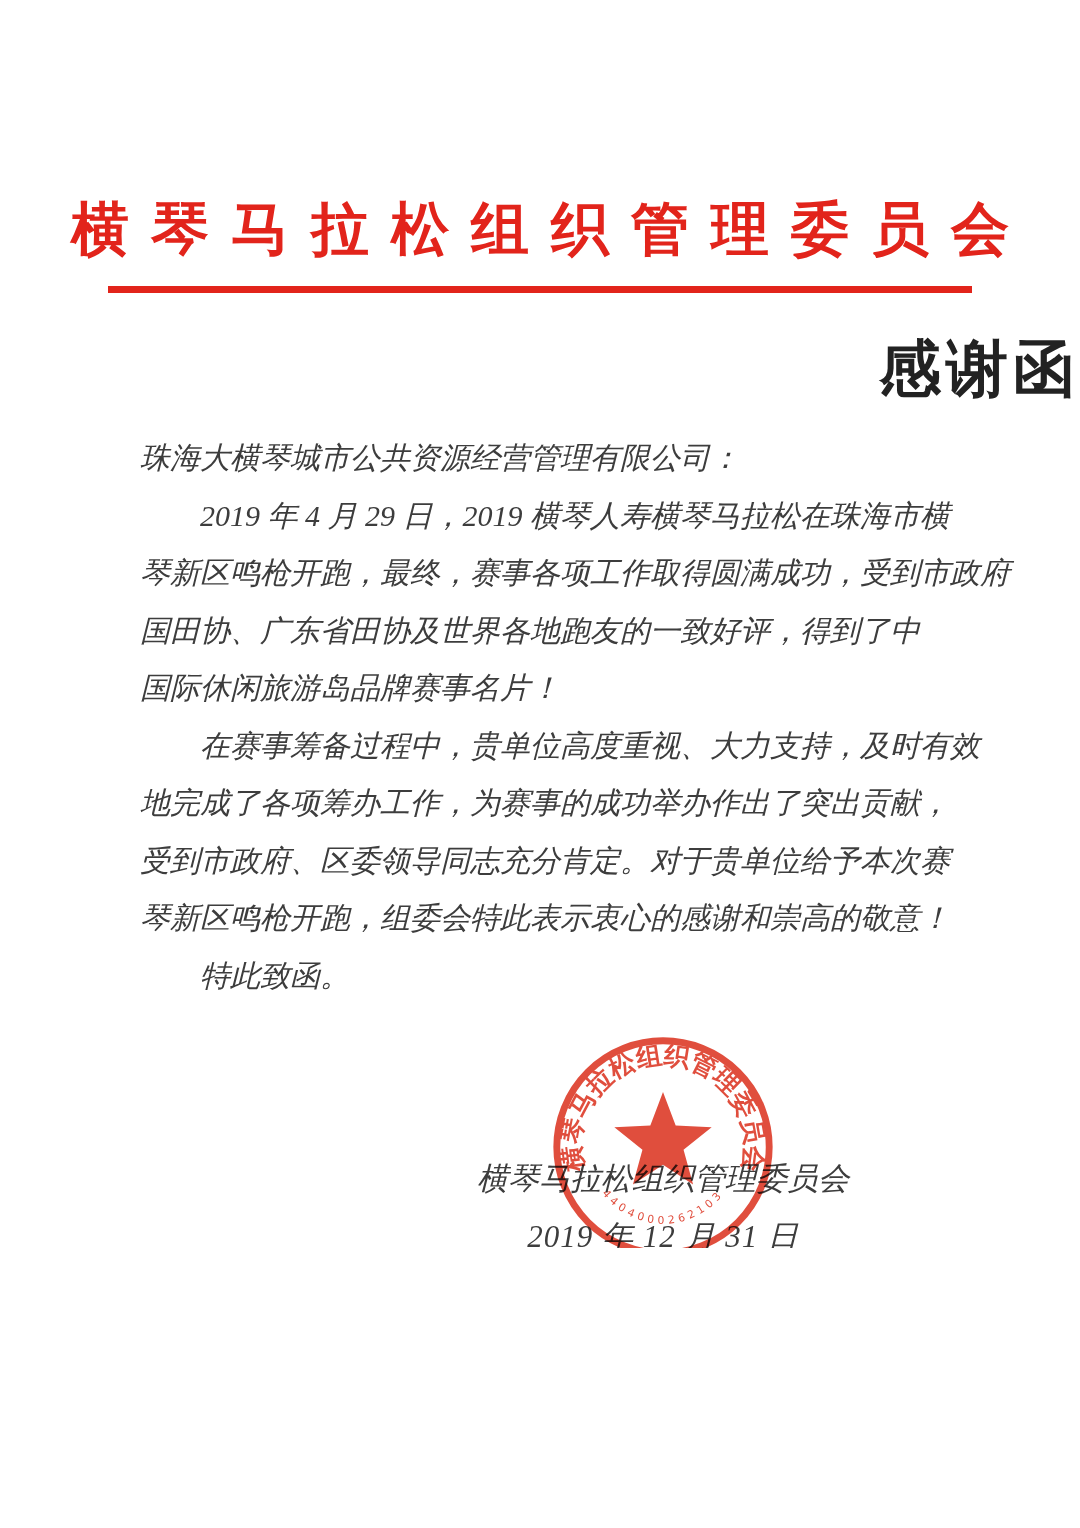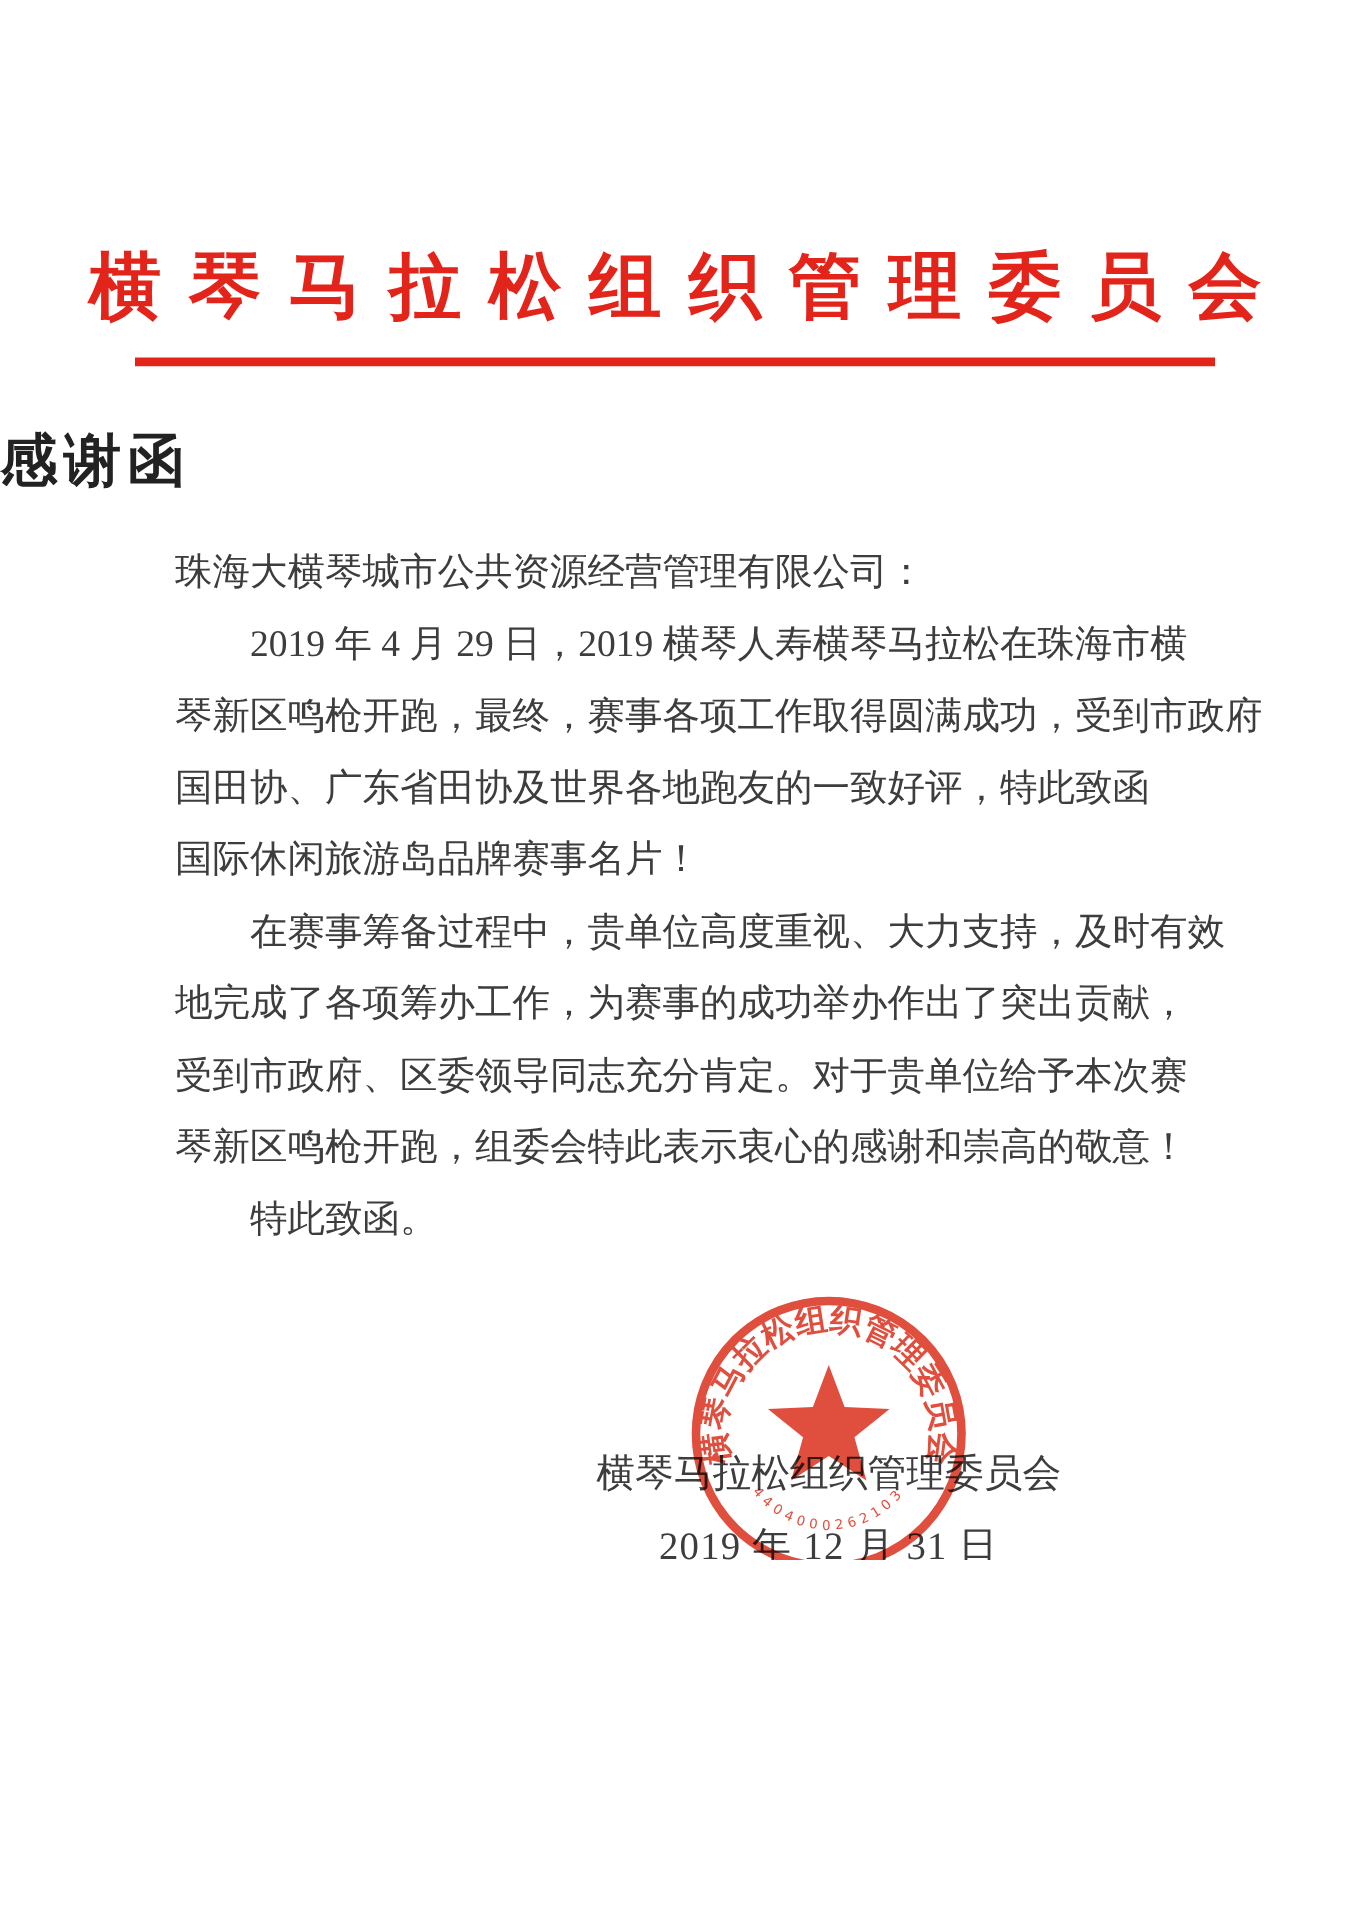--- a/index.html
+++ b/index.html
@@ -29,34 +29,35 @@
     padding-left:22px; 
   }
   .rule{
     width:864px;height:7px;
     margin:24px auto 0;
     background:var(--accent);
   }
   
   .letter-title{
     margin:50px 0 0;
-    text-align:left;
-    font-size:46px;
+    text-align:right;
+    font-size:62px;
     line-height:52px;
     font-weight:bold;
     color:#222222;
     letter-spacing:5px;
   }
   
   .body-text{
     margin:34px 140px 0;
     width:800px;
     font-size:30px;
     line-height:57.5px;
     color:var(--ink);
+    font-style:italic;
   }
   .body-line{white-space:nowrap;}
   .body-line.indent{text-indent:2em;}
   
   .signature-block{
     width:430px;
     margin:146px 62px 0 auto;
     text-align:center;
     font-size:31px;
     color:var(--ink);
@@ -96,21 +97,21 @@
     <div class="rule"></div>
   </header>
 
   <main>
     <h1 class="letter-title">感谢函</h1>
 
     <div class="body-text">
       <div class="body-line">珠海大横琴城市公共资源经营管理有限公司：</div>
       <div class="body-line indent">2019 年 4 月 29 日，2019 横琴人寿横琴马拉松在珠海市横</div>
       <div class="body-line">琴新区鸣枪开跑，最终，赛事各项工作取得圆满成功，受到市政府</div>
-      <div class="body-line">国田协、广东省田协及世界各地跑友的一致好评，特此致函</div>
+      <div class="body-line">国田协、广东省田协及世界各地跑友的一致好评，得到了中</div>
       <div class="body-line">国际休闲旅游岛品牌赛事名片！</div>
       <div class="body-line indent">在赛事筹备过程中，贵单位高度重视、大力支持，及时有效</div>
       <div class="body-line">地完成了各项筹办工作，为赛事的成功举办作出了突出贡献，</div>
       <div class="body-line">受到市政府、区委领导同志充分肯定。对于贵单位给予本次赛</div>
       <div class="body-line">琴新区鸣枪开跑，组委会特此表示衷心的感谢和崇高的敬意！</div>
       <div class="body-line indent">特此致函。</div>
 
       <div class="signature-block">
         <div class="sig-name">横琴马拉松组织管理委员会</div>
         <div class="sig-date">2019 年 12 月 31 日</div>

